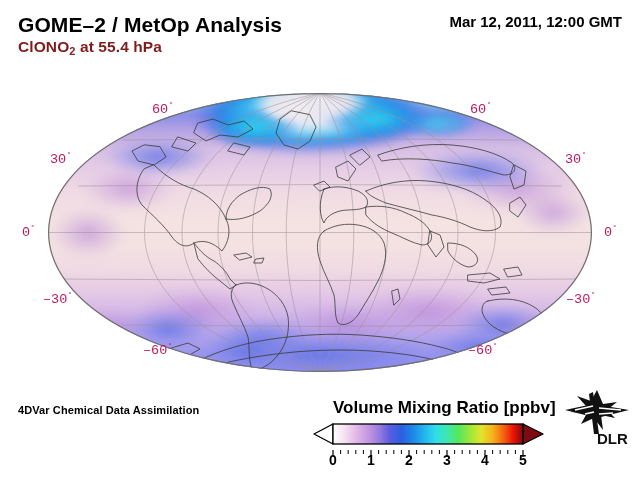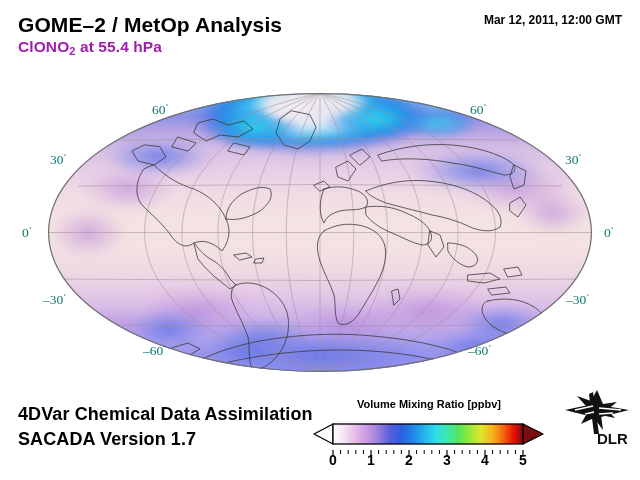--- a/index.html
+++ b/index.html
@@ -6,40 +6,40 @@
   body{
     width:640px;height:480px;background:#ffffff;
     font-family:"Liberation Sans",sans-serif;
     position:relative;overflow:hidden;
     -webkit-font-smoothing:antialiased;
   }
   .stage{position:absolute;left:0;top:0;width:640px;height:480px;}
 
   
   .title-l1{position:absolute;left:18px;top:13px;font-size:21px;font-weight:bold;color:#000;letter-spacing:0.1px;white-space:nowrap;}
-  .title-l2{position:absolute;left:18px;top:38px;font-size:15.5px;font-weight:bold;color:#a21caf;letter-spacing:0.1px;white-space:nowrap;}
+  .title-l2{position:absolute;left:18px;top:38px;font-size:15.5px;font-weight:bold;color:#7f1d1d;letter-spacing:0.1px;white-space:nowrap;}
   .title-l2 sub{font-size:11px;vertical-align:-3px;font-weight:bold;}
-  .datestamp{position:absolute;right:18px;top:13px;font-size:12px;font-weight:bold;color:#000;white-space:nowrap;}
+  .datestamp{position:absolute;right:18px;top:13px;font-size:15px;font-weight:bold;color:#000;white-space:nowrap;}
 
   
   .map-wrap{position:absolute;left:48px;top:93px;width:544px;height:279px;}
   .map-svg{display:block;width:544px;height:279px;}
 
   
-  .latlab{position:absolute;font-size:13.5px;color:#0f766e;white-space:nowrap;font-family:Liberation Serif, serif;}
+  .latlab{position:absolute;font-size:13.5px;color:#be185d;white-space:nowrap;font-family:Liberation Mono, monospace;}
   .latlab .deg{font-size:9px;vertical-align:4px;}
 
   
-  .foot{position:absolute;left:18px;font-size:18px;font-weight:bold;color:#000;white-space:nowrap;letter-spacing:0.1px;}
+  .foot{position:absolute;left:18px;font-size:11px;font-weight:bold;color:#000;white-space:nowrap;letter-spacing:0.1px;}
   .foot1{top:404px;}
   .foot2{top:429px;}
   .foot3{top:454px;}
 
   
-  .cb-title{position:absolute;left:333px;top:398px;width:192px;text-align:center;font-size:11px;font-weight:bold;color:#000;white-space:nowrap;}
+  .cb-title{position:absolute;left:333px;top:398px;width:192px;text-align:center;font-size:17px;font-weight:bold;color:#000;white-space:nowrap;}
   .cb-box{position:absolute;left:313px;top:423px;width:232px;height:22px;}
   .cb-svg{display:block;}
   .cb-ticks{position:absolute;left:313px;top:444px;width:232px;height:8px;}
   .cb-labels{position:absolute;left:313px;top:452px;width:232px;height:20px;}
   .cb-labels span{position:absolute;font-size:14px;font-weight:bold;color:#000;transform:translateX(-50%);}
 
   
   .riu{position:absolute;left:560px;top:375px;width:72px;height:32px;}
   .dlr{position:absolute;left:563px;top:388px;width:70px;height:58px;text-decoration:underline;}
 </style>
@@ -266,21 +266,20 @@
   <div class="latlab" style="left:43px;top:292px;"><span>–30</span><span class="deg">˚</span></div>
   <div class="latlab" style="left:143px;top:343px;"><span>–60</span><span class="deg">˚</span></div>
 
   <div class="latlab" style="left:470px;top:102px;"><span>60</span><span class="deg">˚</span></div>
   <div class="latlab" style="left:565px;top:152px;"><span>30</span><span class="deg">˚</span></div>
   <div class="latlab" style="left:604px;top:225px;"><span>0</span><span class="deg">˚</span></div>
   <div class="latlab" style="left:566px;top:292px;"><span>–30</span><span class="deg">˚</span></div>
   <div class="latlab" style="left:468px;top:343px;"><span>–60</span><span class="deg">˚</span></div>
 
   <div class="foot foot1">4DVar Chemical Data Assimilation</div>
-  <div class="foot foot2">SACADA Version 1.7</div>
 
   <div class="cb-title">Volume Mixing Ratio [ppbv]</div>
 
   <div class="cb-box">
     <svg class="cb-svg" width="232" height="22" viewBox="0 0 232 22">
       <defs>
         <linearGradient id="cbGrad" x1="0" y1="0" x2="1" y2="0">
           <stop offset="0.000" stop-color="#ffffff"></stop>
           <stop offset="0.060" stop-color="#f5e2f2"></stop>
           <stop offset="0.120" stop-color="#e3b9e8"></stop>

